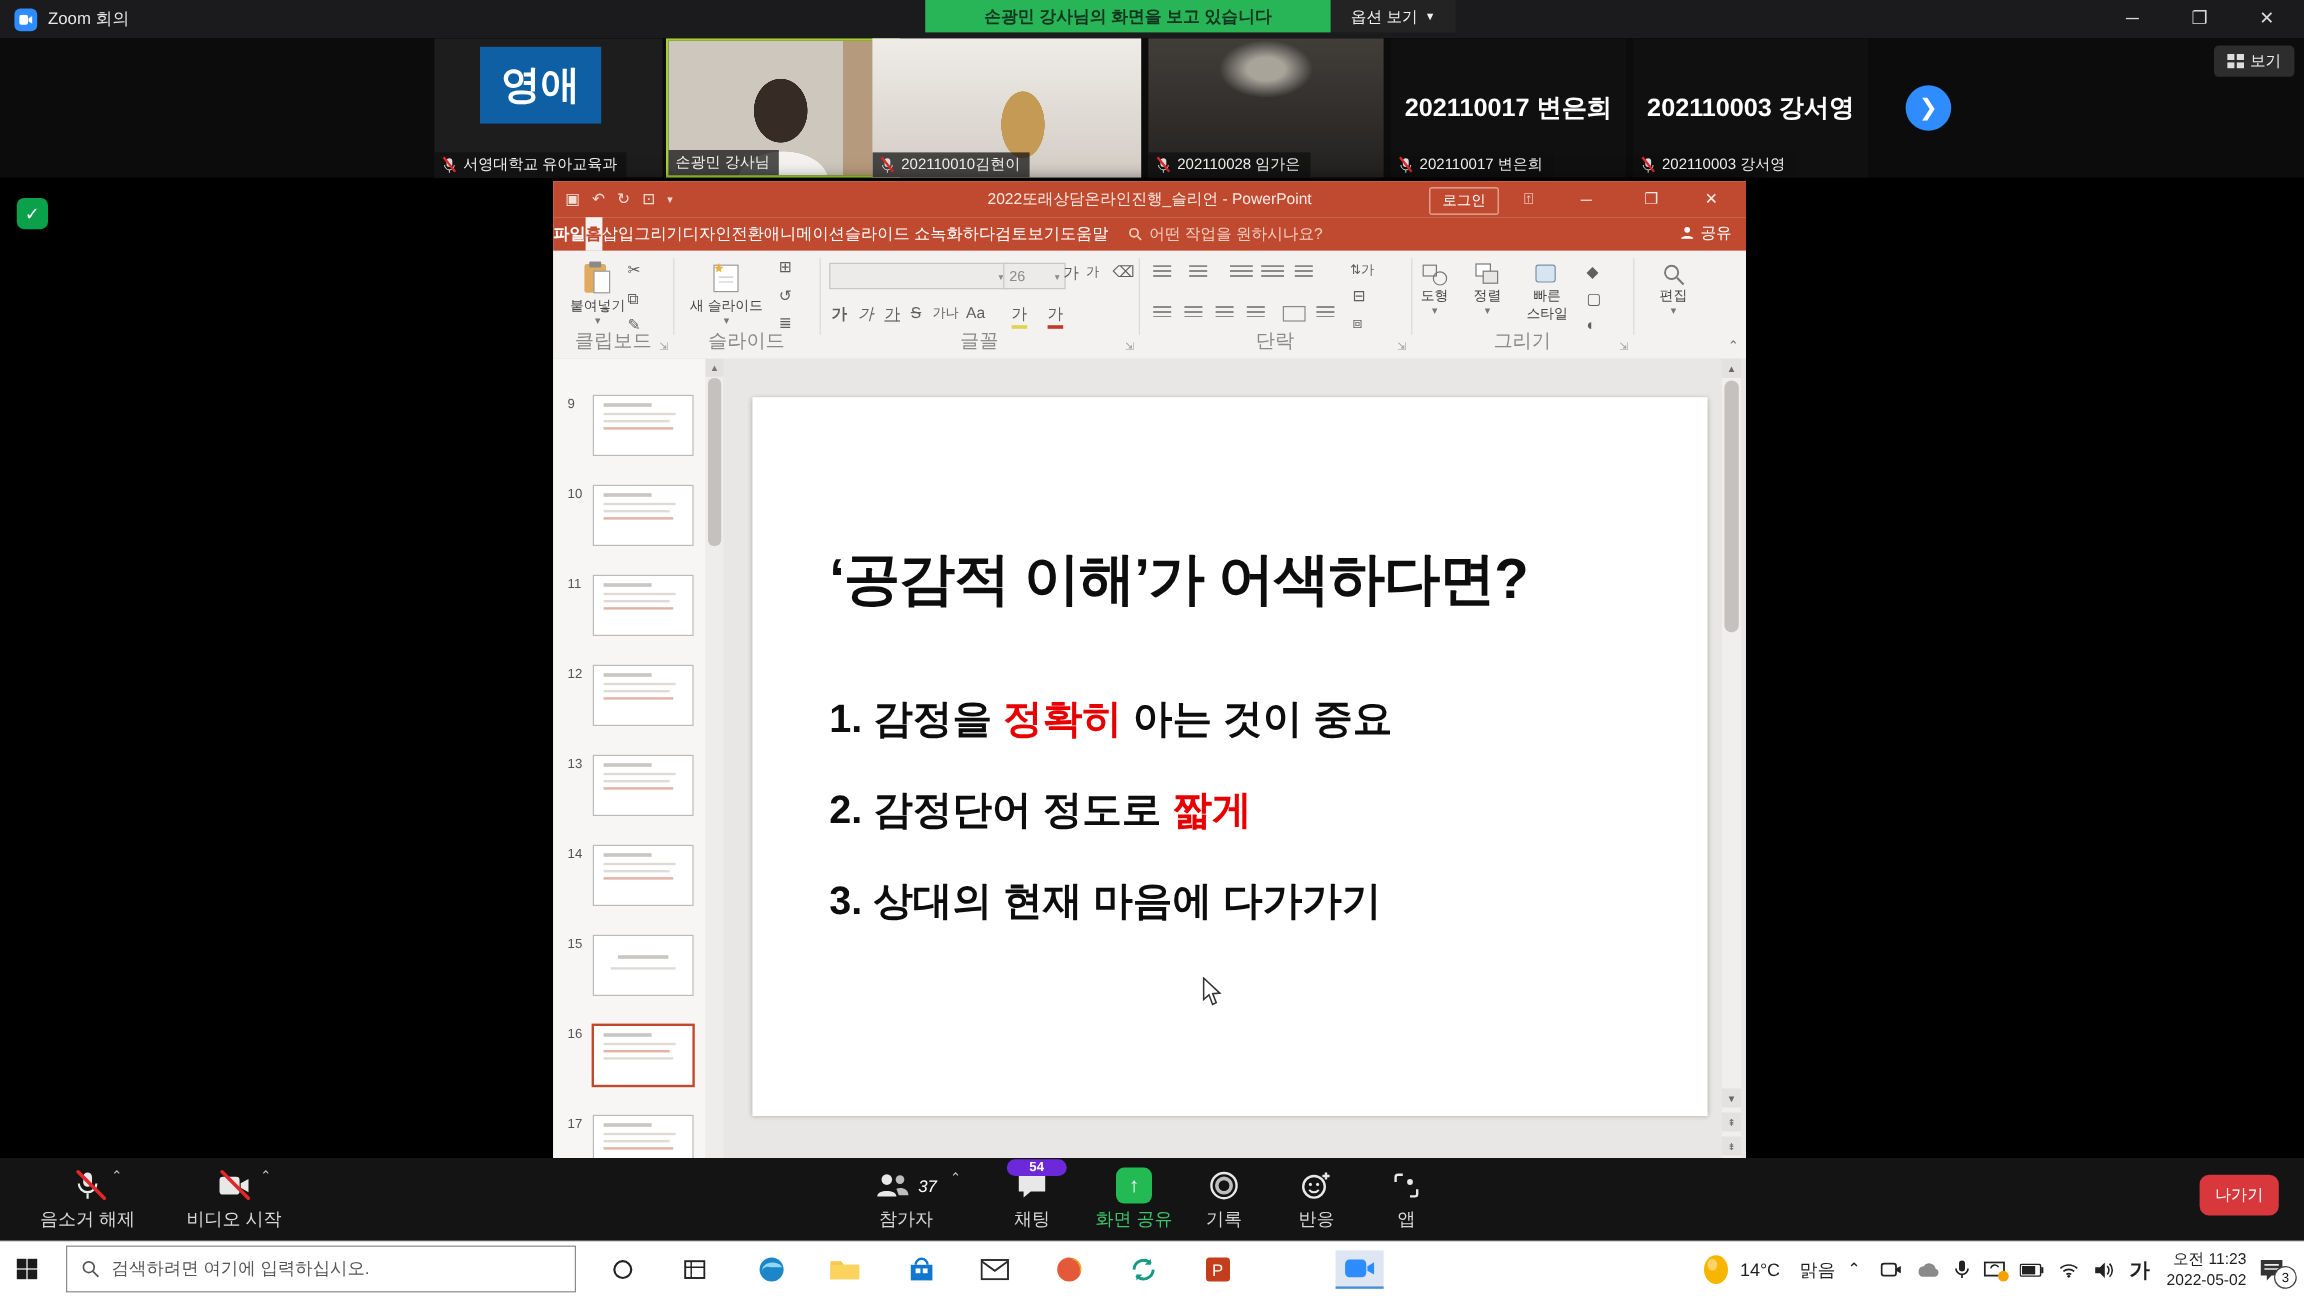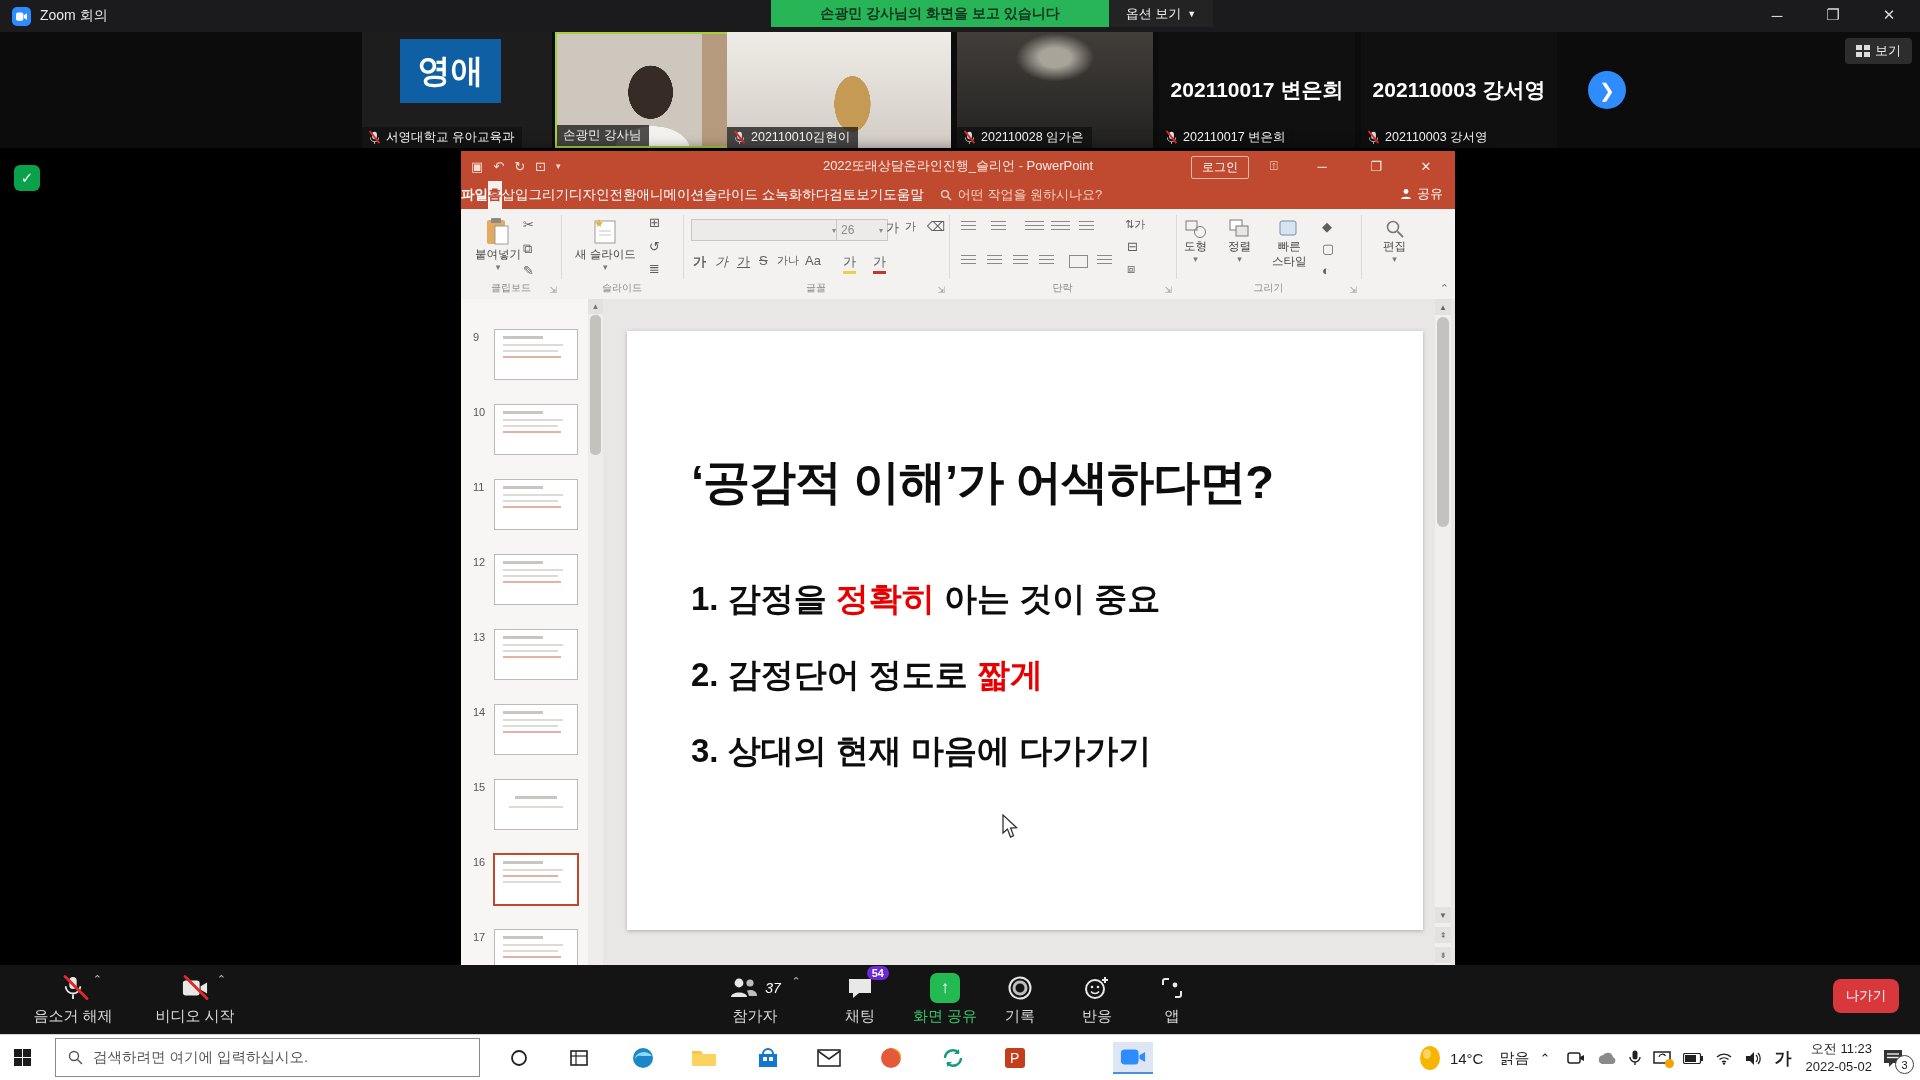--- a/index.html
+++ b/index.html
@@ -43,21 +43,21 @@
              padding:2px 10px;border-radius:2px;}
   .ppt-ctrl{position:absolute;top:0;width:42px;height:30px;display:flex;align-items:center;
             justify-content:center;color:#fbeae3;font-size:13px;}
   #ppt-tabs{left:0;top:30px;width:994px;height:28px;background:#c04a2f;display:flex;align-items:flex-end;}
   .tab{height:28px;padding:0 0;display:flex;align-items:center;color:#fff;font-size:13.5px;text-align:center;}
   .tab.sel{background:#f4f2f1;color:#c04a2f;font-weight:bold;}
   #tellme{display:flex;align-items:center;gap:6px;color:#f3cfc2;font-size:13px;margin-left:16px;height:28px;}
   #ppt-share{position:absolute;right:12px;top:34px;color:#fff;font-size:13px;display:flex;gap:5px;align-items:center;}
   #ribbon{left:0;top:58px;width:994px;height:90px;background:#f4f2f1;border-bottom:1px solid #d9d6d3;}
   .grp-sep{position:absolute;top:6px;bottom:20px;width:1px;background:#dcd9d6;}
-  .grp-label{position:absolute;bottom:3px;font-size:10px;color:#8a8a8a;width:100%;text-align:center;}
+  .grp-label{position:absolute;bottom:3px;font-size:16px;color:#8a8a8a;width:100%;text-align:center;}
   .launcher{position:absolute;bottom:3px;right:4px;font-size:9px;color:#9a9a9a;}
   .bigbtn{display:flex;flex-direction:column;align-items:center;font-size:11.5px;color:#444;}
   .gly{color:#5f5f5f;font-size:13px;}
   .combo{background:#ecebe9;border:1px solid #c9c6c3;height:20px;font-size:12px;color:#8a8a8a;
          display:flex;align-items:center;padding:0 4px;justify-content:space-between;}
   .lineicon{width:15px;height:11px;background:repeating-linear-gradient(#8a8a8a 0 1.5px,transparent 1.5px 4px);}
   .ribbon-caret{position:absolute;right:6px;bottom:4px;color:#777;font-size:11px;}
 
   
   #ppt-body{left:0;top:148px;width:994px;height:666px;background:#e9e7e5;overflow:hidden;}
@@ -88,21 +88,21 @@
 
   
   #ztoolbar{left:0;top:965px;width:1920px;height:69px;background:#141415;}
   .zctl{position:absolute;top:8px;display:flex;flex-direction:column;align-items:center;gap:4px;color:#d9d9d9;}
   .zctl .lbl{font-size:15px;color:#d9d9d9;}
   .zctl .icn{height:30px;display:flex;align-items:center;justify-content:center;position:relative;}
   .caret{color:#bdbdbd;font-size:11px;position:absolute;}
   .slash{position:absolute;left:-3px;top:13px;width:34px;height:3px;background:#e02828;transform:rotate(45deg);
          border-radius:2px;}
   .badge{position:absolute;top:-7px;right:-16px;background:#6d28d9;color:#fff;border-radius:9px;
-         font-size:11px;font-weight:bold;padding:1px 5px;}
+         font-size:11px;font-weight:bold;padding:1px 19px;}
   #share-btn-icn{width:30px;height:30px;border-radius:7px;background:#23ba54;display:flex;align-items:center;
                  justify-content:center;color:#fff;font-size:17px;font-weight:bold;}
   #leave-btn{position:absolute;left:1833px;top:14px;width:66px;height:34px;background:#d8373c;border-radius:8px;
              color:#fff;font-size:13.5px;display:flex;align-items:center;justify-content:center;}
 
   
   #taskbar{left:0;top:1034px;width:1920px;height:46px;background:#ffffff;border-top:1px solid #d5d3d6;color:#222;}
   #start{position:absolute;left:14px;top:14px;width:17px;height:17px;display:grid;
          grid-template-columns:8px 8px;grid-template-rows:8px 8px;gap:1px;}
   #start div{background:#1b1b1b;}

